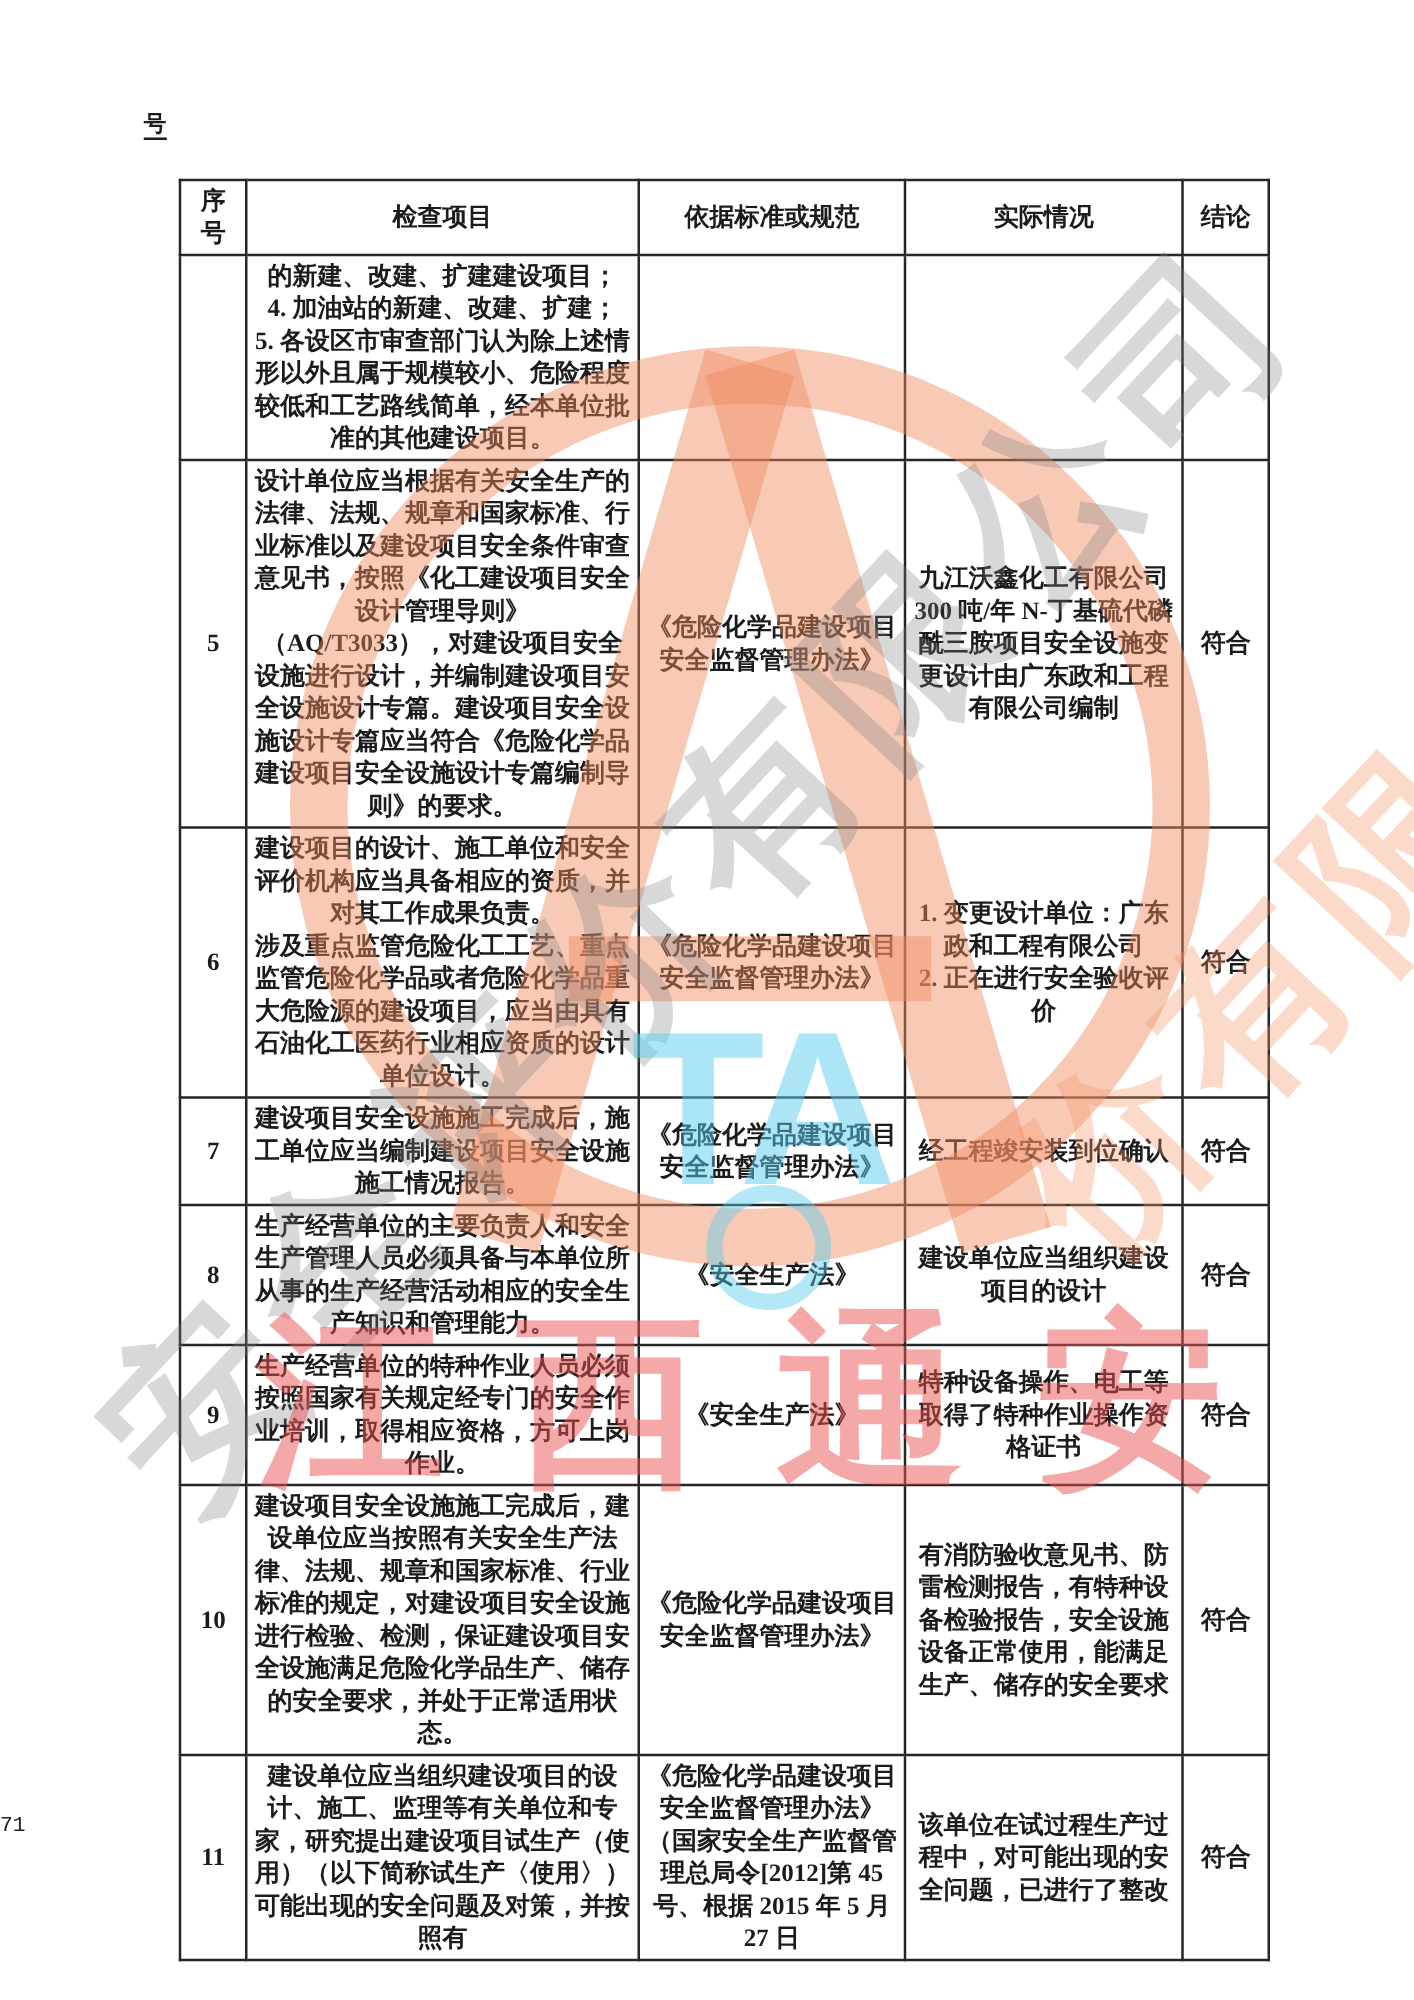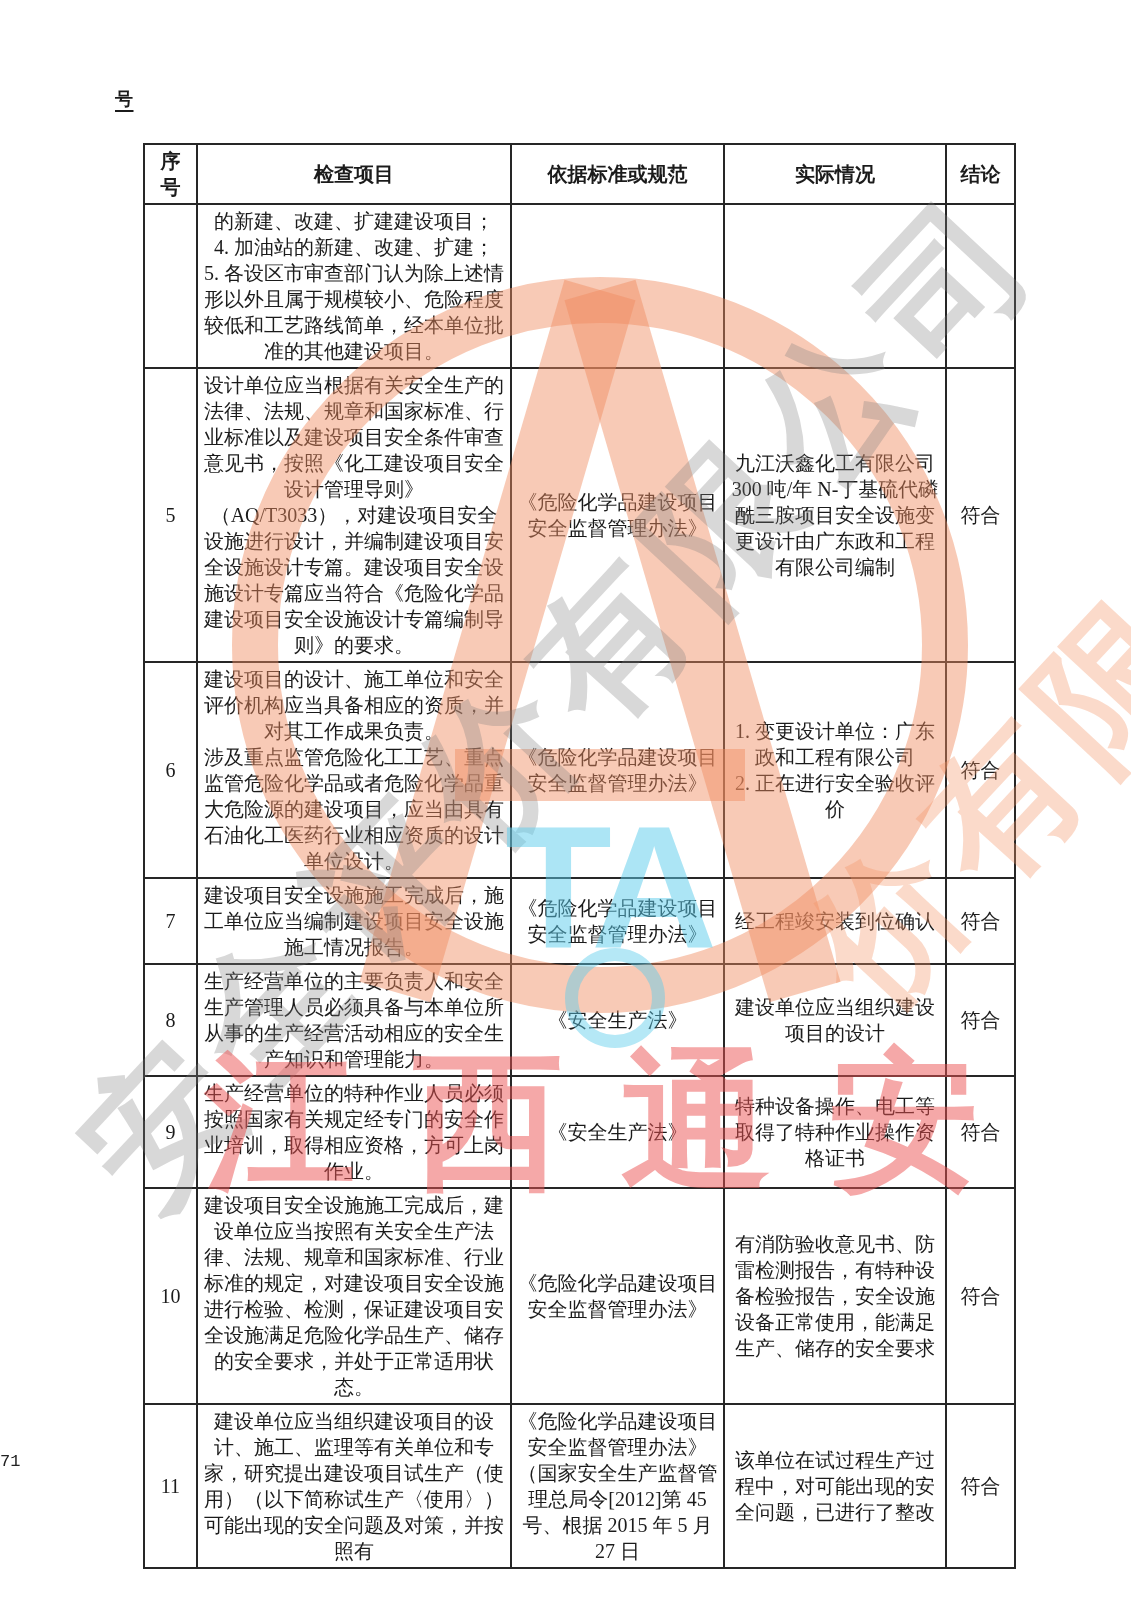--- a/index.html
+++ b/index.html
@@ -33,21 +33,21 @@
     z-index:1;
     background:transparent;
   }
   table.checklist td, table.checklist th {
     border:2px solid #262626;
     vertical-align:middle;
     text-align:center;
     padding:3px 5px;
     font-size:20px;
     line-height:26px;
-    font-weight:normal;
+    font-weight:bold;
     white-space:pre-line;
     overflow:hidden;
   }
   table.checklist th {
     font-family:"Liberation Sans","DejaVu Sans",sans-serif;
     font-weight:bold;
     font-size:20px;
   }
   tr.hdr      { height:53px;  }
   tr.r0 > td  { }

